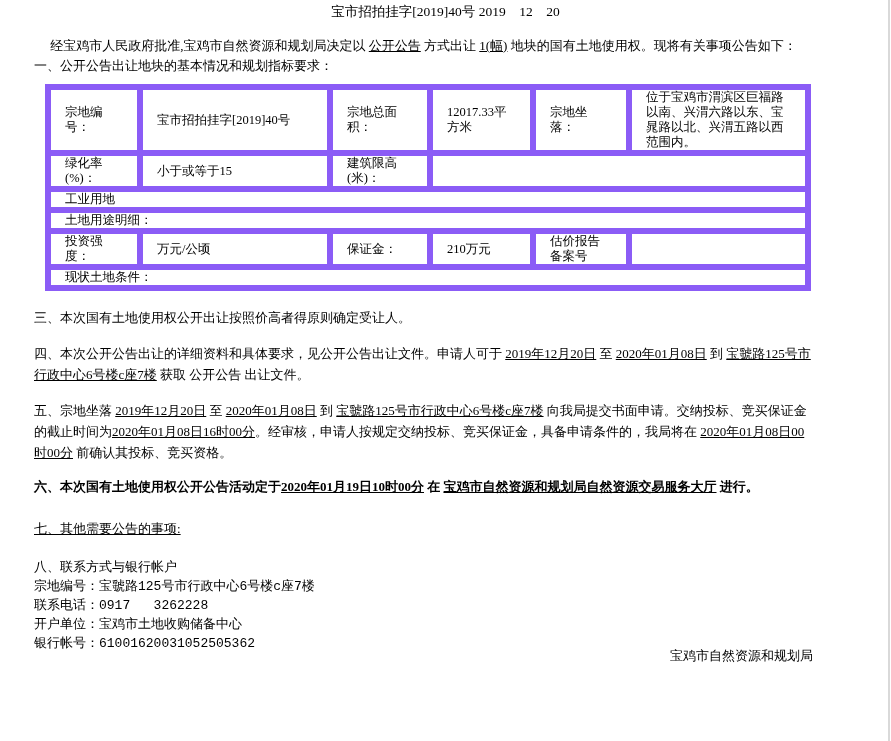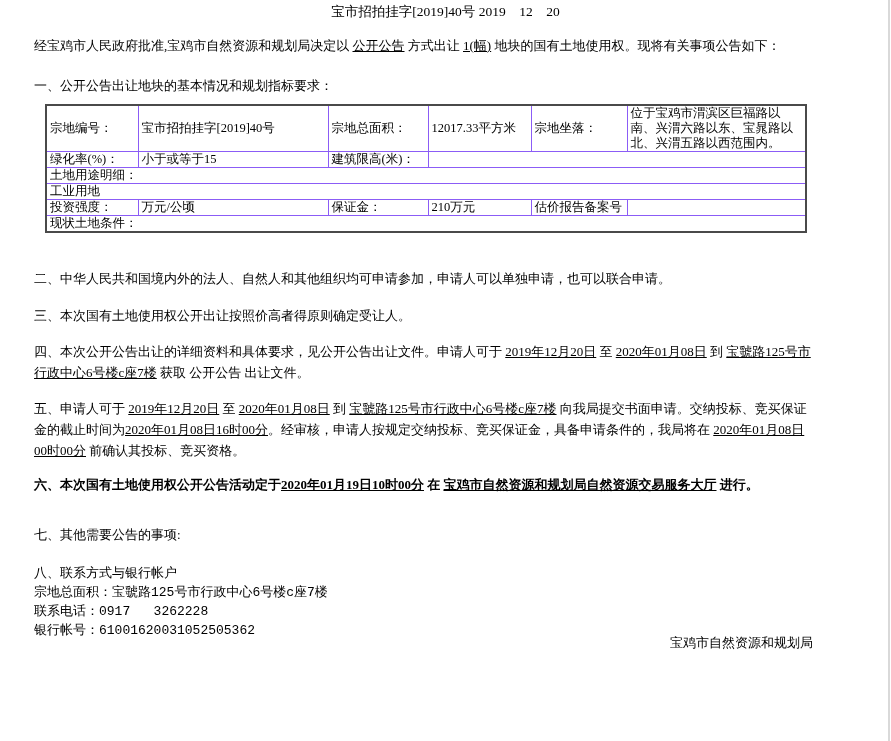--- a/index.html
+++ b/index.html
@@ -12,43 +12,43 @@
     position: relative; overflow: hidden;
   }
   .page { padding: 3px 78px 0 34px; }
   .doc-title {
     margin: 0 -78px 16px -34px;
     text-align: center; white-space: pre;
     line-height: 17px; font-size: 13.5px;
   }
   .para { line-height: 20px; }
   .ul { text-decoration: underline; }
-  #intro { margin-top: 9px; }
-  #s1h { margin-top: 20px; }
+  #intro { margin-top: 9px; text-align: center; }
+  #s1h { }
   .tablewrap { margin-top: 8px; margin-left: 11px; }
   table.parcel {
     border-collapse: collapse; table-layout: fixed;
     width: 760px; border: 2px solid #4a4a4a;
     font-size: 12.5px;
   }
   table.parcel td {
-    border: 1px solid #8b5cf6;
-    padding: 0 3px; line-height: 15px;
+    border: 6px solid #8b5cf6;
+    padding: 0 14px; line-height: 15px;
     vertical-align: middle; overflow: hidden;
     word-break: break-all;
   }
   tr.r-tall td { height: 44px; }
   tr.r-std td { height: 16px; }
   tr.r-remark td { height: 38px; }
   #s2 { margin-top: 36px; }
   #s3 { margin-top: 17px; font-family: Liberation Serif, serif; }
   #s4 { margin-top: 15px; line-height: 21px; }
   #s5 { margin-top: 15px; line-height: 21px; }
   #s6 { margin-top: 14px; font-weight: bold; }
-  #s7 { margin-top: 30px; }
+  #s7 { margin-top: 22px; text-decoration: underline; }
   #s8h { margin-top: 19px; line-height: 19px; }
   .contact { line-height: 19px; white-space: pre-wrap; font-family: Liberation Mono, monospace; }
   .footer { text-align: right; margin-top: -6px; line-height: 17px; }
   .right-edge {
     position: absolute; top: 0; right: 1px;
     width: 2px; height: 741px; background: #d9d9d9;
   }
 </style>
 </head>
 <body>
@@ -80,54 +80,54 @@
           <td>宗地坐落：</td>
           <td>位于宝鸡市渭滨区巨福路以南、兴渭六路以东、宝晁路以北、兴渭五路以西范围内。</td>
         </tr>
         <tr class="r-std">
           <td>绿化率(%)：</td>
           <td>小于或等于15</td>
           <td>建筑限高(米)：</td>
           <td colspan="3"></td>
         </tr>
         <tr class="r-std">
-          <td colspan="6">土地用途明细：</td>
+          <td colspan="6">工业用地</td>
         </tr>
         <tr class="r-std">
-          <td colspan="6">工业用地</td>
+          <td colspan="6">土地用途明细：</td>
         </tr>
         <tr class="r-std">
           <td>投资强度：</td>
           <td>万元/公顷</td>
           <td>保证金：</td>
           <td>210万元</td>
           <td>估价报告备案号</td>
           <td></td>
         </tr>
         <tr class="r-std">
           <td colspan="6">现状土地条件：</td>
         </tr>
       </tbody>
     </table>
   </div>
 
-  <div class="para" id="s2">二、中华人民共和国境内外的法人、自然人和其他组织均可申请参加，申请人可以单独申请，也可以联合申请。</div>
 
   <div class="para" id="s3">三、本次国有土地使用权公开出让按照价高者得原则确定受让人。</div>
 
   <div class="para" id="s4"><span>四、本次公开公告出让的详细资料和具体要求，见公开公告出让文件。申请人可于 </span><span class="ul">2019年12月20日</span><span> 至 </span><span class="ul">2020年01月08日</span><span> 到 </span><span class="ul">宝虢路125号市行政中心6号楼c座7楼</span><span> 获取 公开公告 出让文件。</span></div>
 
-  <div class="para" id="s5"><span>五、申请人可于 </span><span class="ul">2019年12月20日</span><span> 至 </span><span class="ul">2020年01月08日</span><span> 到 </span><span class="ul">宝虢路125号市行政中心6号楼c座7楼</span><span> 向我局提交书面申请。交纳投标、竞买保证金的截止时间为</span><span class="ul">2020年01月08日16时00分</span><span>。经审核，申请人按规定交纳投标、竞买保证金，具备申请条件的，我局将在 </span><span class="ul">2020年01月08日00时00分</span><span> 前确认其投标、竞买资格。</span></div>
+  <div class="para" id="s5"><span>五、宗地坐落 </span><span class="ul">2019年12月20日</span><span> 至 </span><span class="ul">2020年01月08日</span><span> 到 </span><span class="ul">宝虢路125号市行政中心6号楼c座7楼</span><span> 向我局提交书面申请。交纳投标、竞买保证金的截止时间为</span><span class="ul">2020年01月08日16时00分</span><span>。经审核，申请人按规定交纳投标、竞买保证金，具备申请条件的，我局将在 </span><span class="ul">2020年01月08日00时00分</span><span> 前确认其投标、竞买资格。</span></div>
 
   <div class="para" id="s6"><span>六、本次国有土地使用权公开公告活动定于</span><span class="ul">2020年01月19日10时00分</span><span> 在 </span><span class="ul">宝鸡市自然资源和规划局自然资源交易服务大厅</span><span> 进行。</span></div>
 
   <div class="para" id="s7">七、其他需要公告的事项:</div>
 
   <div class="contact" id="s8h">八、联系方式与银行帐户</div>
-  <div class="contact">宗地总面积：宝虢路125号市行政中心6号楼c座7楼</div>
+  <div class="contact">宗地编号：宝虢路125号市行政中心6号楼c座7楼</div>
   <div class="contact">联系电话：0917   3262228</div>
+  <div class="contact">开户单位：宝鸡市土地收购储备中心</div>
   <div class="contact">银行帐号：61001620031052505362</div>
 
   <div class="footer">宝鸡市自然资源和规划局</div>
 
 </div>
 
 <div class="right-edge"></div>
 
 </body></html>

